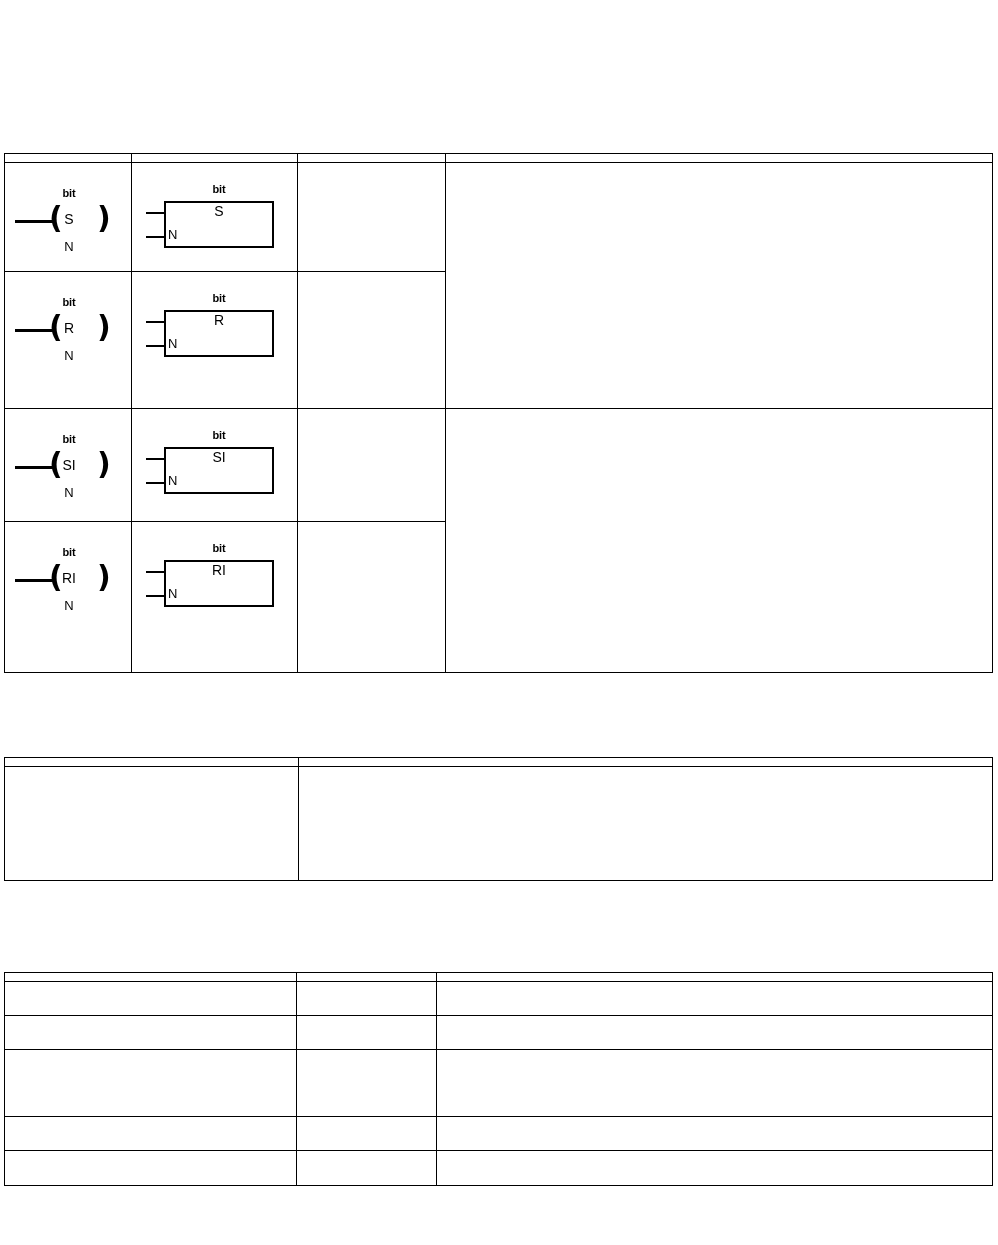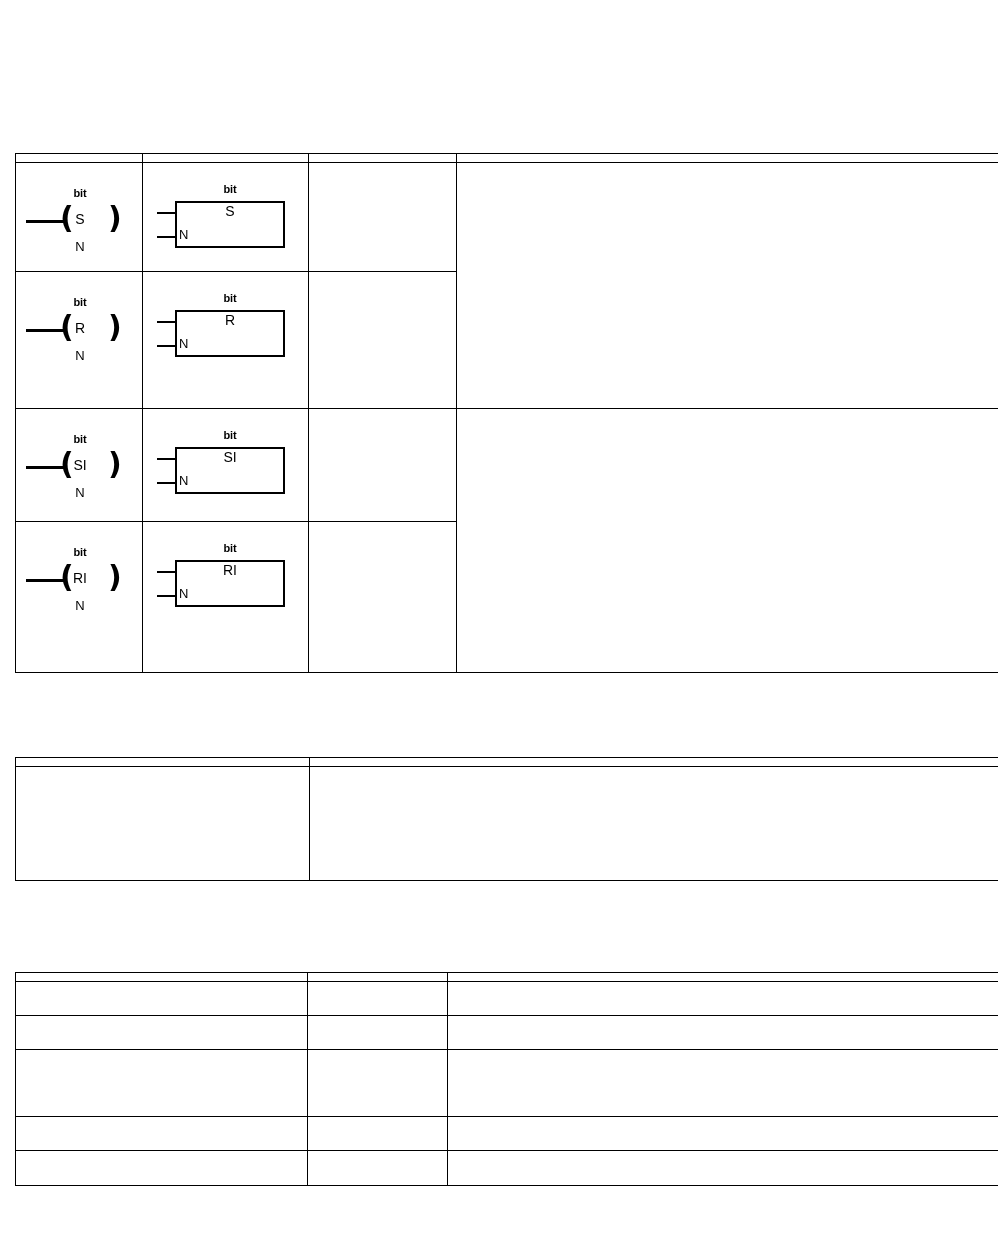--- a/index.html
+++ b/index.html
@@ -15,21 +15,20 @@
     font-family: "Liberation Sans", sans-serif;
     color: #000000;
     overflow: hidden;
   }
 
   .page {
     position: absolute;
     left: 0; top: 0;
     width: 840px;
     height: 1245px;
-    margin-left: 11px;
   }
 
   
   table.grid {
     position: absolute;
     border-collapse: collapse;
     table-layout: fixed;
     background: #ffffff;
   }
   table.grid td, table.grid th {

